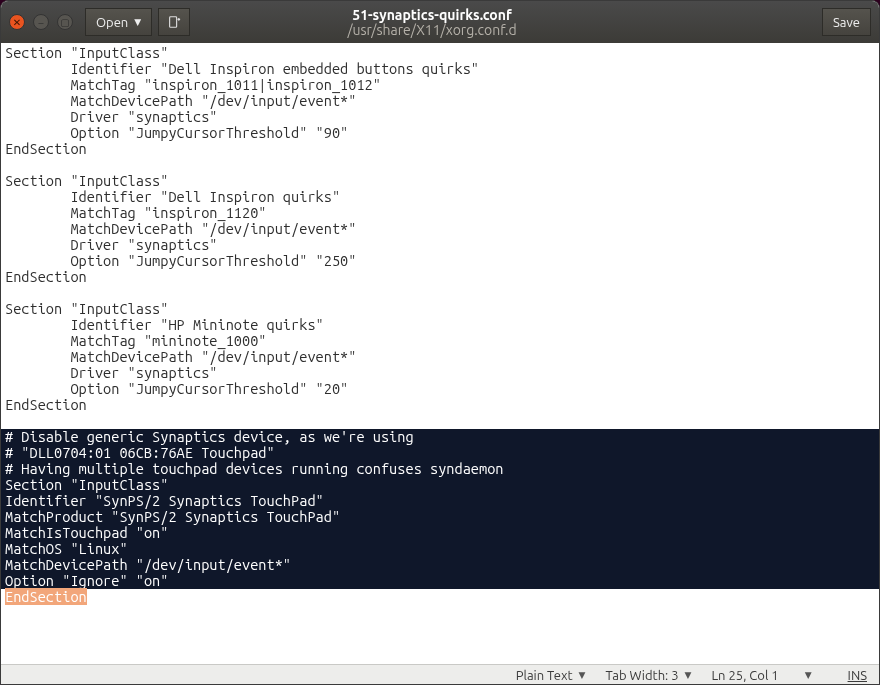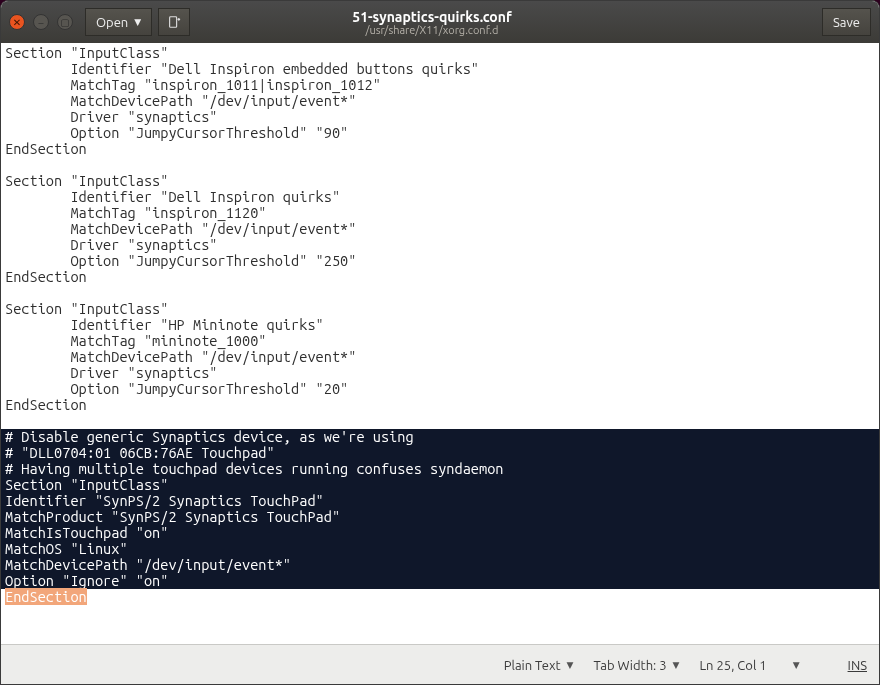--- a/index.html
+++ b/index.html
@@ -42,52 +42,52 @@
     gap: 6px;
     cursor: pointer;
   }
   .tb-btn .tri { font-size: 9px; }
   .title-center {
     position: absolute; left: 0; right: 16px;
     display: flex; flex-direction: column; align-items: center;
     pointer-events: none;
   }
   .title-main { color: #ffffff; font-weight: bold; font-size: 14px; }
-  .title-sub { color: #b5b1a9; font-size: 11px; margin-top: -1px;}
+  .title-sub { color: #b5b1a9; font-size: 14px; margin-top: -1px;}
   .tb-spacer { flex: 1; }
   .save-btn { margin-left: auto; justify-content: center; }
   
   .editor {
     flex: 1;
     background: #ffffff;
     overflow: auto;
     font-family: "Ubuntu Mono","DejaVu Sans Mono","Courier New",monospace;
     font-size: 14.6px;
     line-height: 16px;
     color: #2e2e2e;
     padding-top: 2px;
     white-space: pre;
   }
   .line { padding: 0 4px; min-height: 16px; }
   .sel { background: #f2a67a; color: #fff; display:inline; }
   .sel-row-full { background:#0f172a; color:#fff; }
   
   .statusbar {
-    height: 40px;
+    height: 20px;
     background: #ededeb;
     border-top: 1px solid #c9c9c6;
     display: flex; align-items: center;
     font-size: 13px; color: #3b3b3b;
     padding: 4px 12px;
     gap: 20px;
   }
   .sb-spacer { flex:1; }
   .sb-item { display:flex; align-items:center; gap:6px; cursor:pointer;}
   .sb-item .tri { font-size: 9px; color:#555;}
-  .ins { font-weight: normal; margin-left: 28px; text-decoration: underline;}
+  .ins { font-weight: normal; margin-left: 16px; text-decoration: underline;}
   .icon-svg { width:14px; height:14px; }
 </style>
 </head>
 <body>
 
 <div class="window">
 
   <div class="titlebar">
     <div class="win-btns">
       <div class="win-btn close">✕</div>

